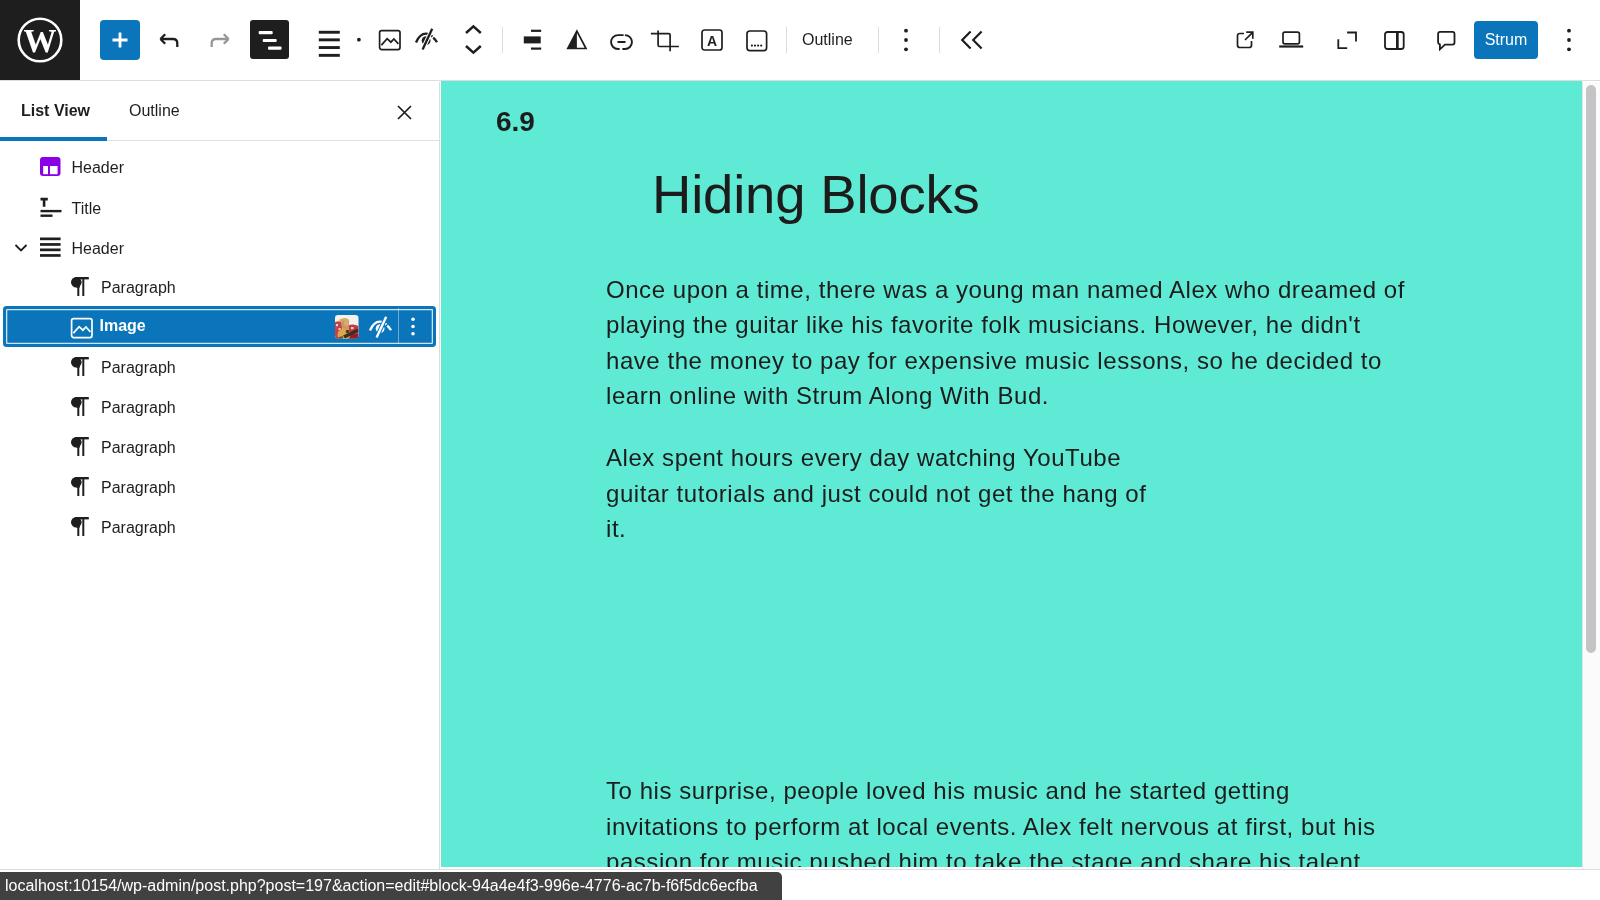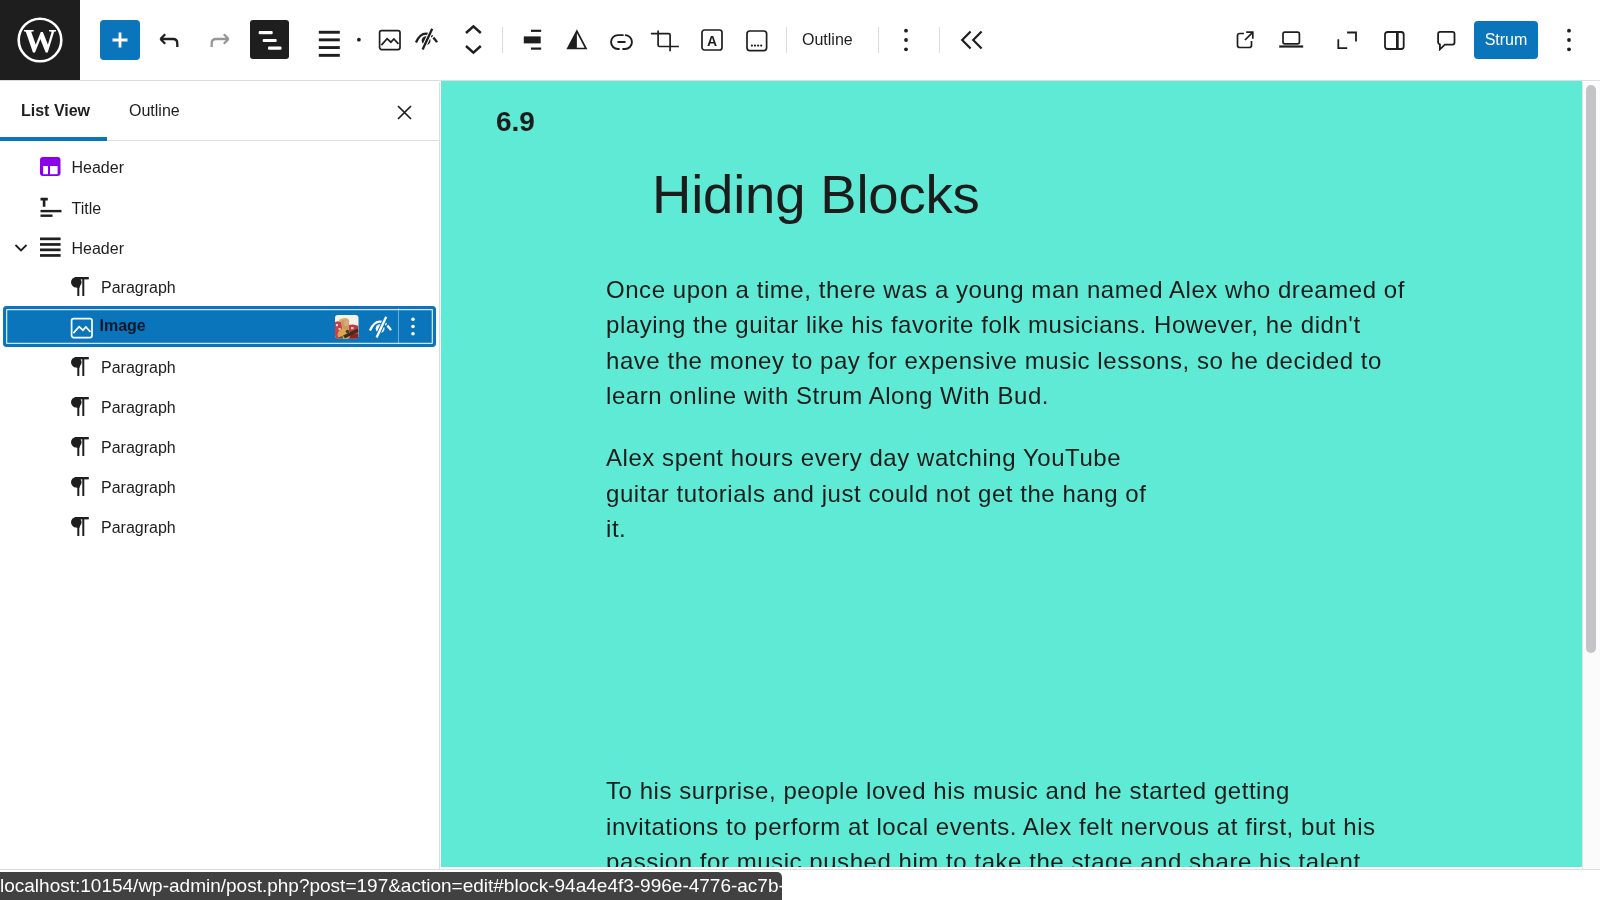--- a/index.html
+++ b/index.html
@@ -37,21 +37,21 @@
   
   #sbtrack { position:absolute; left:1582px; top:82px; width:18px; height:787px;
     background:#fbfbfb; border-left:1px solid #e4e4e4; }
   #sbthumb { position:absolute; left:1586px; top:85px; width:10px; height:568px;
     background:#c4c4c6; border-radius:5px; }
   
   #footer { position:absolute; left:0; top:869px; width:1600px; height:31px;
     background:#fff; border-top:1px solid #ddd; }
   #tooltip { position:absolute; left:0; top:872px; width:782px; height:28px;
     background:#414141; border-top-right-radius:5px; color:#fff;
-    font-size:19px; line-height:27px; white-space:nowrap; }
+    font-size:16px; line-height:27px; padding-left:5px; white-space:nowrap; }
 </style>
 </head>
 <body>
 <div id="page">
   <div id="content">
     <div class="ctext" style="left:55px; top:28.5px; font-size:28px; font-weight:bold; line-height:26px;">6.9</div>
     <div class="ctext" style="left:163px; top:88px; font-size:54.5px; line-height:54.5px; letter-spacing:-0.2px;margin-left:48px;">Hiding Blocks</div>
     <div class="ctext body" style="left:165px; top:164.9px;">Once upon a time, there was a young man named Alex who dreamed of<br>playing the guitar like his favorite folk musicians. However, he didn't<br>have the money to pay for expensive music lessons, so he decided to<br>learn online with Strum Along With Bud.</div>
     <div class="ctext body" style="left:165px; top:333.4px;">Alex spent hours every day watching YouTube<br>guitar tutorials and just could not get the hang of<br>it.</div>
     <div class="ctext body" style="left:165px; top:666.4px;">To his surprise, people loved his music and he started getting<br>invitations to perform at local events. Alex felt nervous at first, but his<br>passion for music pushed him to take the stage and share his talent<br>with others.</div>
@@ -212,21 +212,21 @@
         <rect x="11.3" y="0" width="2" height="19" fill="#1e1e1e"></rect>
         <rect x="4" y="0" width="13.8" height="2.4" fill="#1e1e1e"></rect>
       </svg>
     <div class="rowtext" style="left:101px; top:196.5px;">Paragraph</div>
 
     <div id="imgrow">
       <svg class="abs" style="left:67px; top:9.5px;" width="24" height="24" viewBox="0 0 24 24">
         <rect x="1.6" y="2.6" width="20.4" height="19" rx="2" fill="none" stroke="#fff" stroke-width="1.7"></rect>
         <path d="M3.4 17.1 L9.1 10.6 L12.9 14.2 L15.9 11 L20.4 15.9" fill="none" stroke="#fff" stroke-width="1.7"></path>
       </svg>
-      <div style="position:absolute; left:96.5px; top:10.5px; font-size:16px; font-weight:600; color:#0f172a;">Image</div>
+      <div style="position:absolute; left:96.5px; top:10.5px; font-size:16px; font-weight:600; color:#ffffff;">Image</div>
       <svg class="abs" style="left:331.8px; top:8.5px;" width="24" height="24">
         <defs>
             <clipPath id="thc">
               <rect x="0" y="0" width="23.5" height="23.5" rx="3"></rect>
             </clipPath>
           </defs>
         <g clip-path="url(#thc)">
           <rect width="24" height="24" fill="#f5f2ec"></rect>
           <path d="M0 7 Q4 5.5 6.5 7 L8 24 H0 Z" fill="#cb4049"></path>
           <rect x="1" y="9" width="2" height="2.2" fill="#ecd7d4"></rect>

